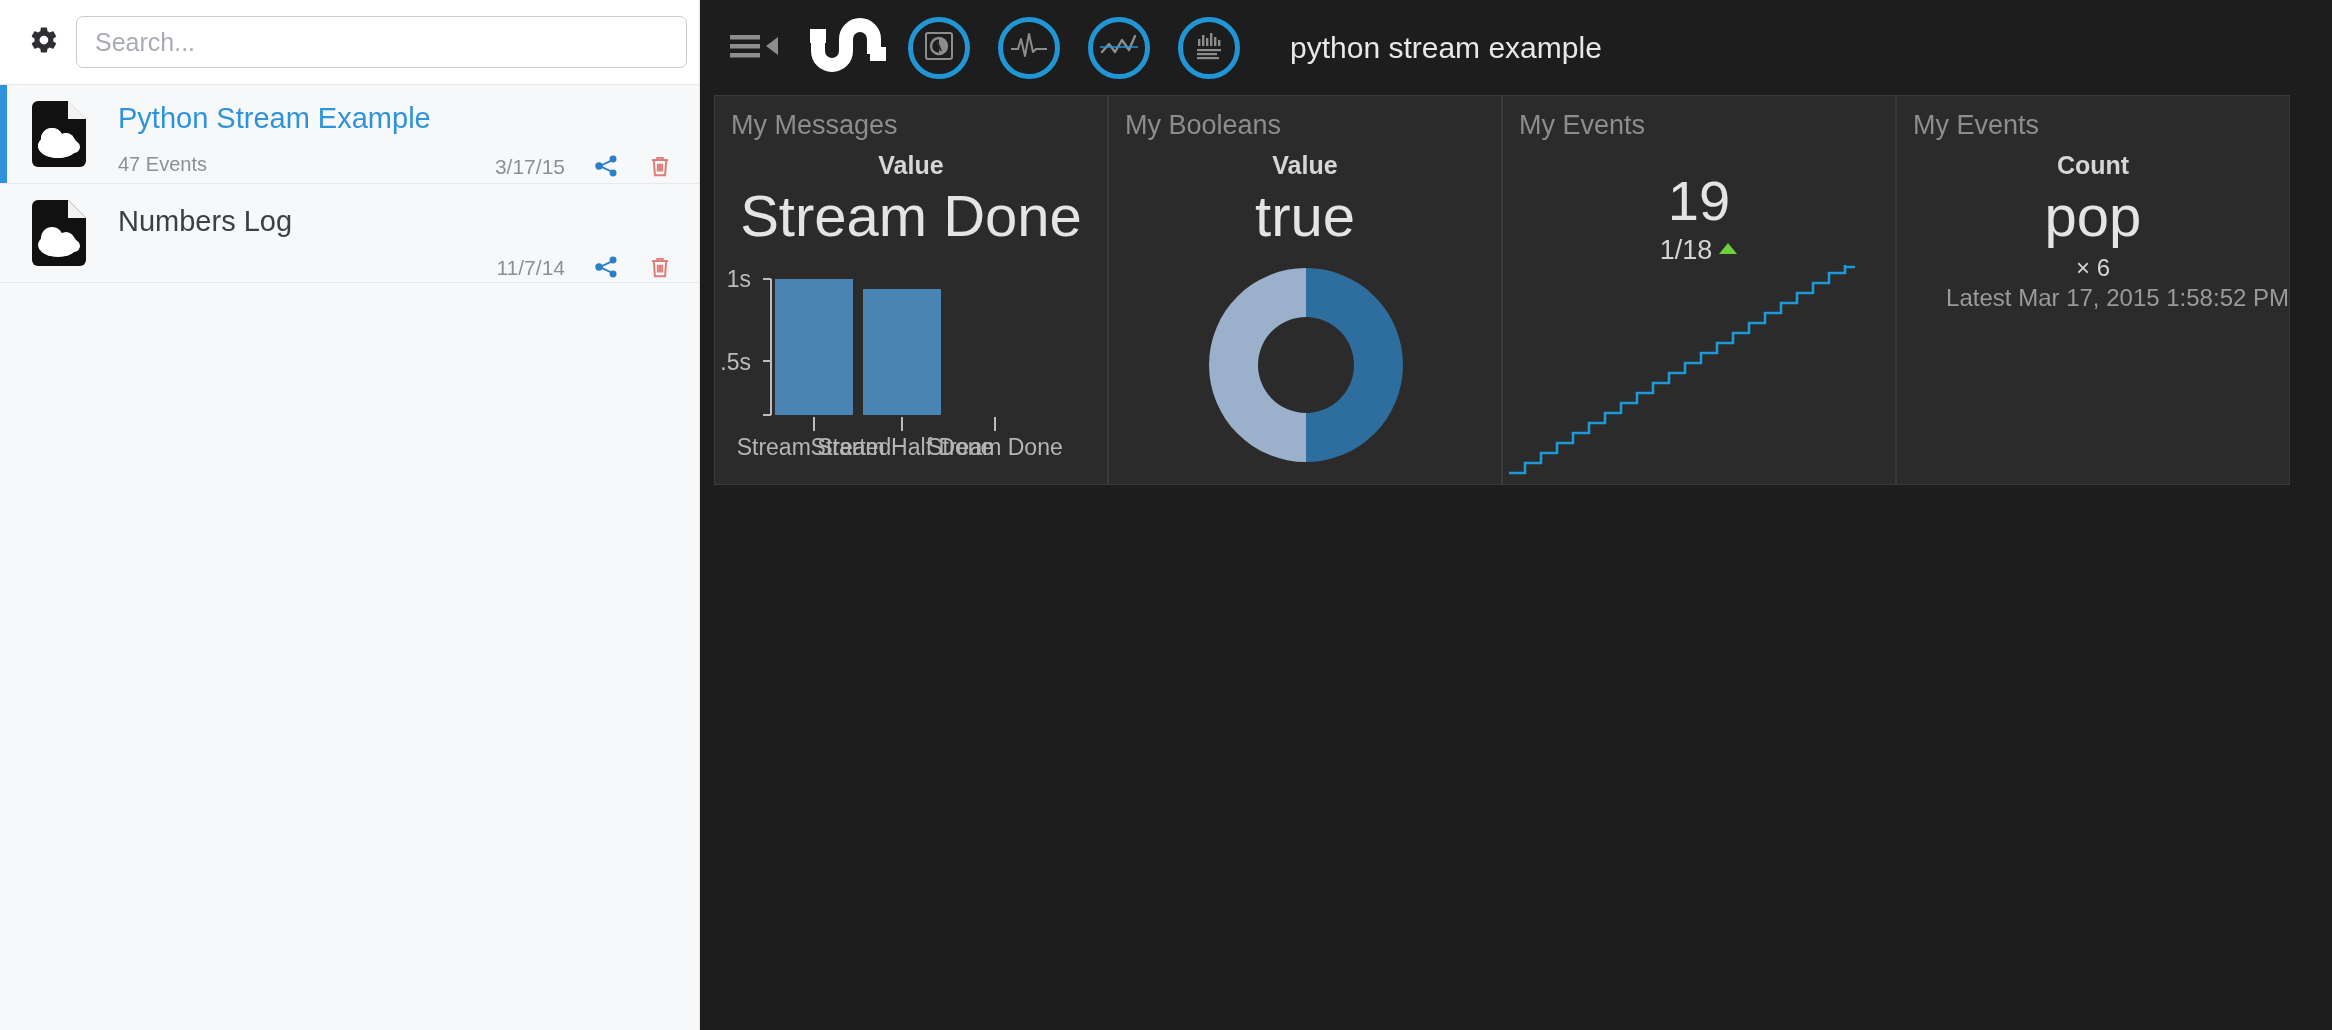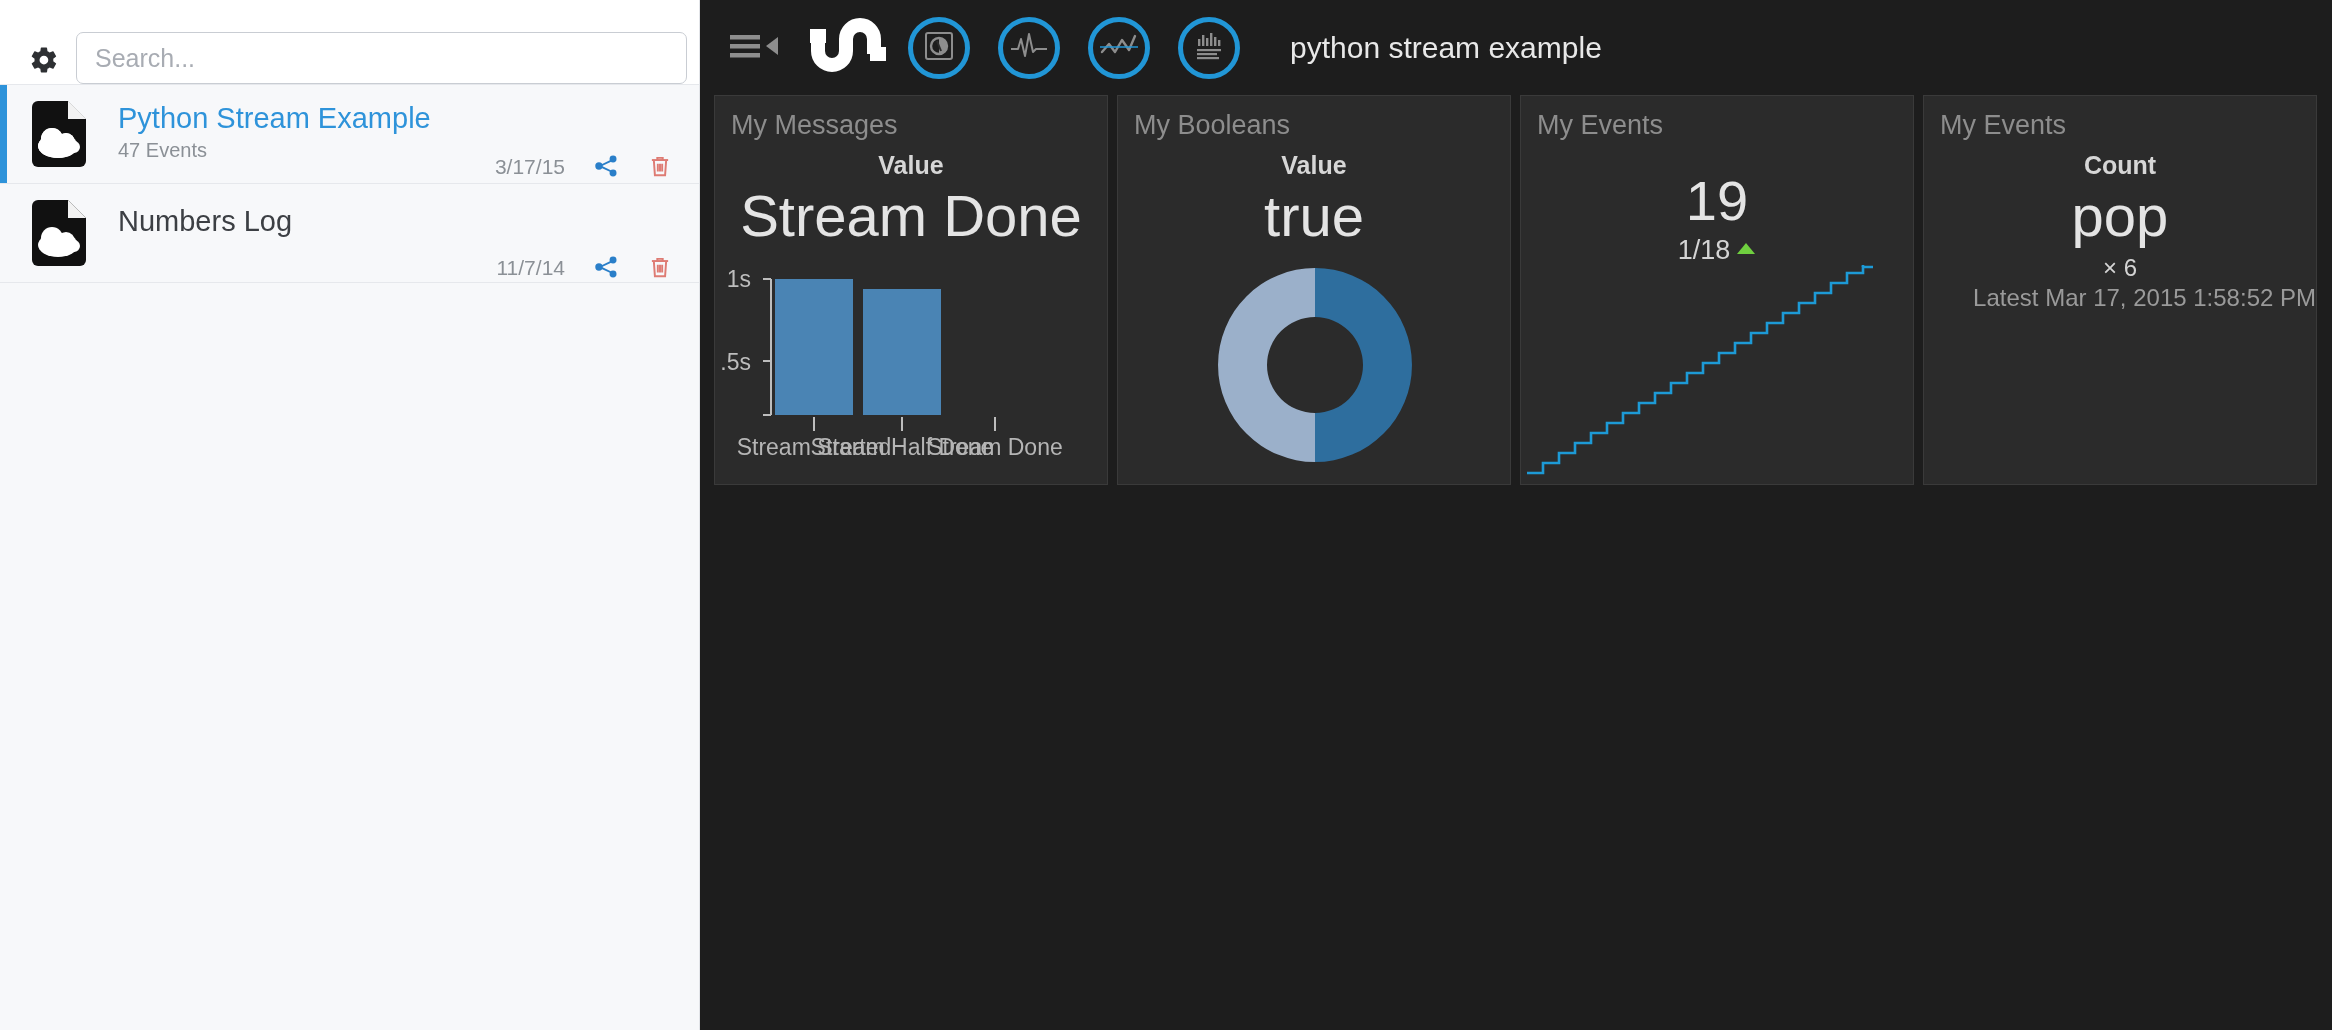--- a/index.html
+++ b/index.html
@@ -14,21 +14,21 @@
   
   .sidebar {
     width: 700px; height: 1030px;
     background: #f7f8fa;
     border-right: 1px solid #e2e4e8;
     display: flex; flex-direction: column;
     flex: 0 0 700px;
   }
   .sidebar-top {
     height: 85px; background: #ffffff;
-    display: flex; align-items: flex-end;
+    display: flex; align-items: center;
     padding: 0 12px 0 22px;
     border-bottom: 1px solid #e6e8ec;
     flex: 0 0 85px;
   }
   .gear-btn {
     width: 44px; height: 44px;
     display: flex; align-items: center; justify-content: center;
     cursor: pointer; flex: 0 0 44px;
   }
   .search-wrap { flex: 1; margin-left: 10px; }
@@ -58,21 +58,21 @@
   }
   .doc-icon { width: 62px; height: 66px; flex: 0 0 62px; margin-left: 6px; }
   .row-body { flex: 1; margin-left: 28px; position: relative; height: 66px; }
   .row-title {
     font-size: 29px; line-height: 34px;
     color: #2e93da; font-weight: 400;
     white-space: nowrap;
   }
   .row-title.plain { color: #3c3f44; }
   .row-sub {
-    font-size: 20px; color: #8b9096; margin-top: 4px;
+    font-size: 20px; color: #8b9096; margin-top: 18px;
   }
   .row-meta {
     display: flex; align-items: center; gap: 28px;
     padding-right: 26px; align-self: flex-end;
     height: 66px;
     text-align: right;
   }
   .row-date { font-size: 21px; color: #8b9096; white-space: nowrap; }
   .icon-btn { width: 26px; height: 26px; cursor: pointer; display:block; }
 
@@ -98,21 +98,21 @@
     border: 5px solid #2196d6;
     display: flex; align-items: center; justify-content: center;
     margin-right: 28px; cursor: pointer; flex: 0 0 62px;
   }
   .dash-title {
     font-size: 30px; color: #e8e8e8; margin-left: 22px;
     white-space: nowrap; font-weight: 400;
   }
 
   .tiles {
-    display: flex; gap: 9px; padding: 0 0 0 14px;
+    display: flex; padding: 0 0 0 14px;
     height: 400px; flex: 0 0 400px;
   }
   .tile {
     background: #2b2b2b; border: 1px solid #3a3a3a;
     width: 394px; height: 390px;
     position: relative; overflow: hidden;
   }
   .tile-title {
     position: absolute; top: 14px; left: 16px;
     font-size: 27px; color: #8d8d8d; font-weight: 400;

